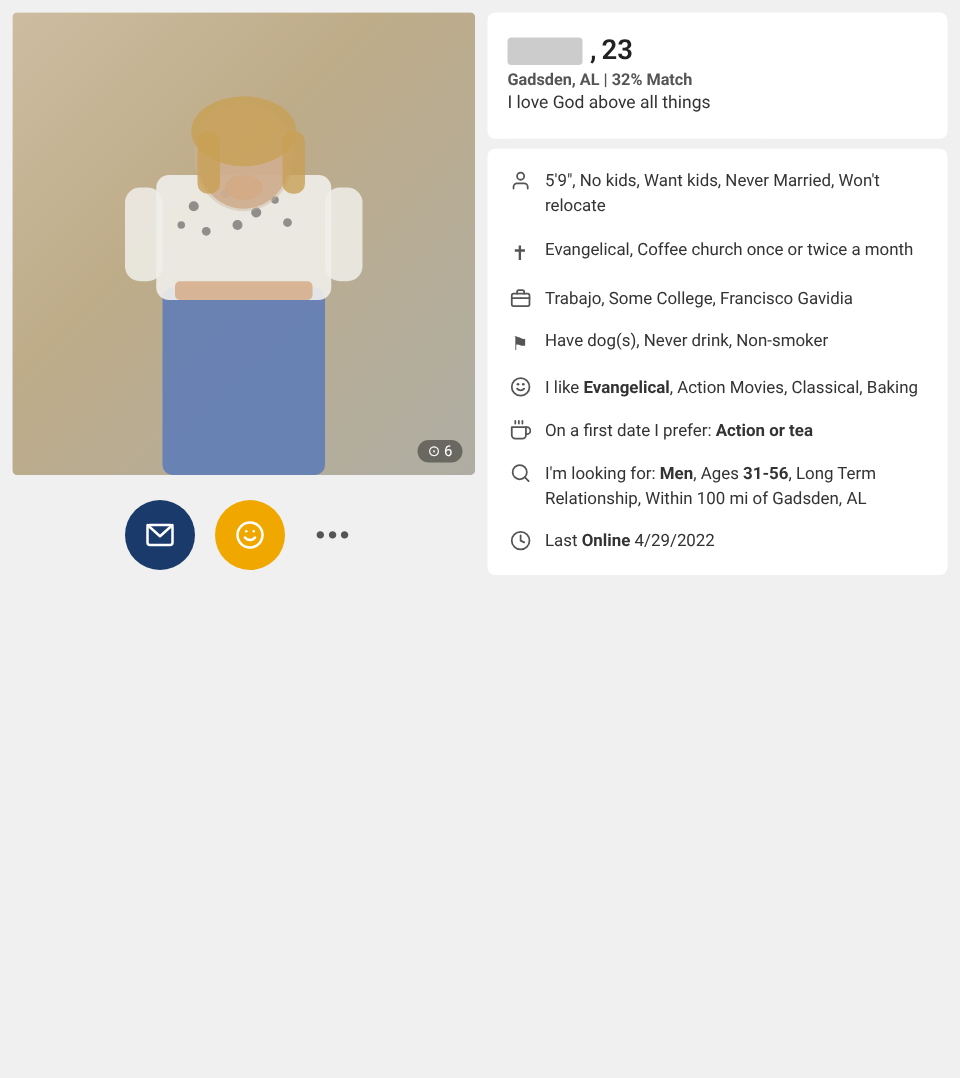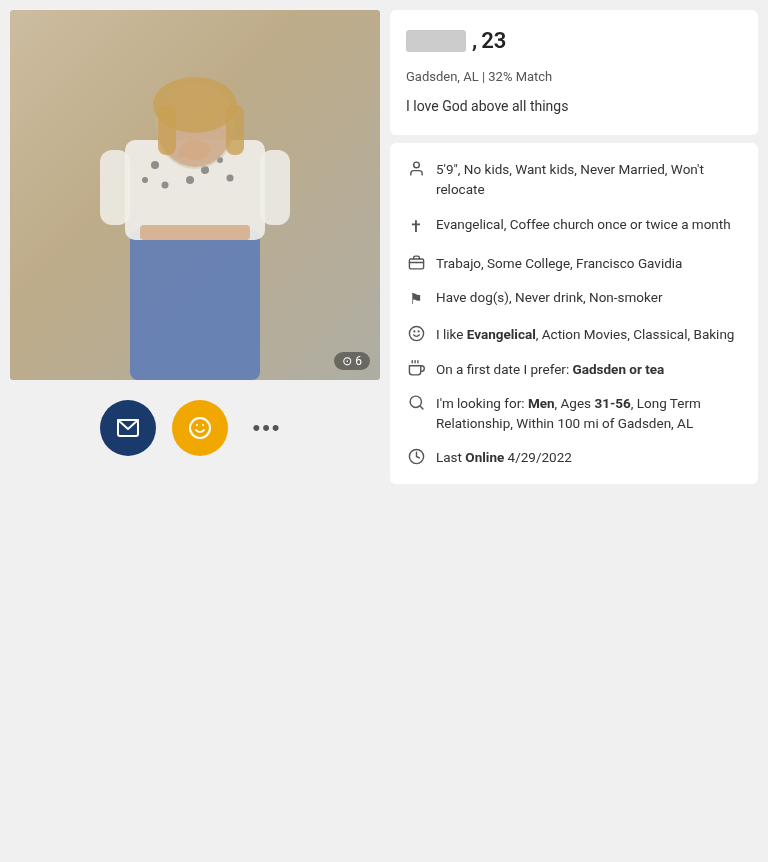--- a/index.html
+++ b/index.html
@@ -112,26 +112,27 @@
       width: 60px;
       height: 22px;
       background: #ccc;
       border-radius: 3px;
       vertical-align: middle;
       margin-right: 2px;
     }
     .profile-location {
       font-size: 13px;
       color: #555;
-      margin-top: 16px;
+      margin-top: 4px;
+      font-weight: bold;
     }
     .profile-bio {
       font-size: 14px;
       color: #333;
-      margin-top: 12px;
+      margin-top: 0;
       line-height: 1.5;
     }
     .details-panel {
       background: white;
       padding: 16px;
       border-radius: 6px;
       display: flex;
       flex-direction: column;
       gap: 14px;
     }
@@ -311,21 +312,21 @@
         <div class="detail-icon">
           <svg width="17" height="17" viewBox="0 0 24 24" fill="none" stroke="#555" stroke-width="2" stroke-linecap="round" stroke-linejoin="round">
             <path d="M18 8h1a4 4 0 0 1 0 8h-1"></path>
             <path d="M2 8h16v9a4 4 0 0 1-4 4H6a4 4 0 0 1-4-4V8z"></path>
             <line x1="6" y1="1" x2="6" y2="4"></line>
             <line x1="10" y1="1" x2="10" y2="4"></line>
             <line x1="14" y1="1" x2="14" y2="4"></line>
           </svg>
         </div>
         <div class="detail-text">
-          On a first date I prefer: <strong>Gadsden or tea</strong>
+          On a first date I prefer: <strong>Action or tea</strong>
         </div>
       </div>
 
       <div class="detail-row">
         <div class="detail-icon">
           <svg width="17" height="17" viewBox="0 0 24 24" fill="none" stroke="#555" stroke-width="2" stroke-linecap="round" stroke-linejoin="round">
             <circle cx="11" cy="11" r="8"></circle>
             <line x1="21" y1="21" x2="16.65" y2="16.65"></line>
           </svg>
         </div>

